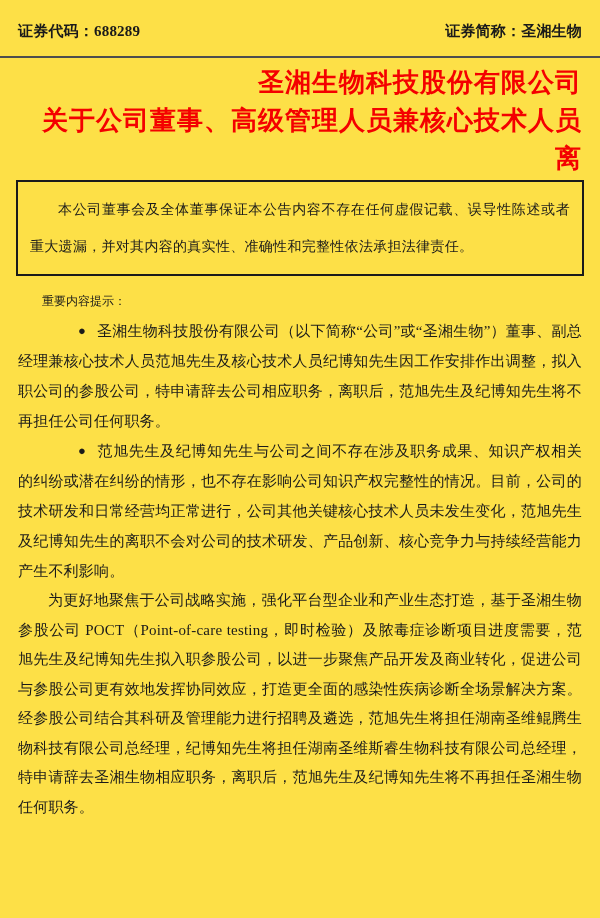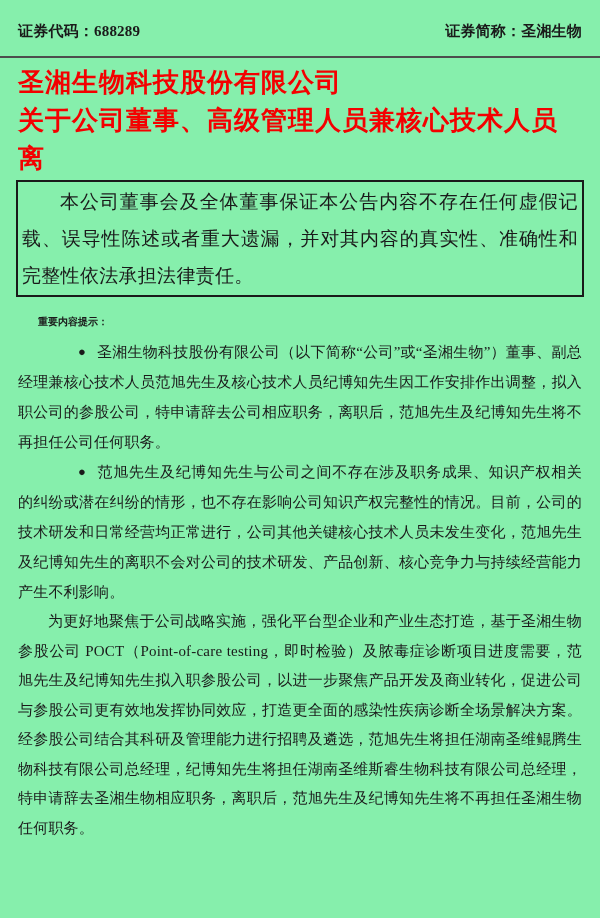--- a/index.html
+++ b/index.html
@@ -3,66 +3,66 @@
 <meta charset="utf-8">
 <style>
   html, body { margin: 0; padding: 0; background: #ffffff; }
   .page {
     position: relative;
     width: 600px;
     height: 918px;
     box-sizing: border-box;
     padding: 0 18px;
     overflow: hidden;
-    background: #86efac;
+    background: #fde047;
     color: #1a1a1a;
     font-family: "Liberation Serif", "DejaVu Serif", serif;
   }
   .header-row {
     display: flex;
     justify-content: space-between;
     align-items: baseline;
     padding-top: 22px;
     font-size: 15px;
     font-weight: bold;
     line-height: 18px;
     letter-spacing: 0.2px;
   }
   .divider {
     margin: 16px -18px 0 -18px;
     height: 0;
     border-top: 2px solid #4d4d4d;
   }
   .title {
     margin: 5px 0 0 0;
-    text-align: left;
+    text-align: right;
     font-family: "Liberation Sans", "DejaVu Sans", sans-serif;
     font-weight: bold;
     font-size: 26px;
     line-height: 38px;
     letter-spacing: 1px;
   }
   .title .title-line { display: block; }
   .disclaimer-box {
     margin: 3px -2px 0 -2px;
     border: 2px solid #1a1a1a;
     padding: 1px 4px;
   }
   .disclaimer-text {
-    margin: 0;
-    font-size: 19px;
+    margin: 8px;
+    font-size: 14px;
     line-height: 37px;
     text-indent: 2em;
     text-align: justify;
     letter-spacing: 0.3px;
   }
   .notice-heading {
     margin: 10px 0 0 0;
-    font-size: 10px;
-    font-weight: bold;
+    font-size: 12px;
+    font-weight: normal;
     line-height: 30px;
     text-indent: 2em;
   }
   .para {
     margin: 0;
     font-size: 15px;
     line-height: 30px;
     text-indent: 2em;
     text-align: justify;
     text-justify: inter-ideograph;

